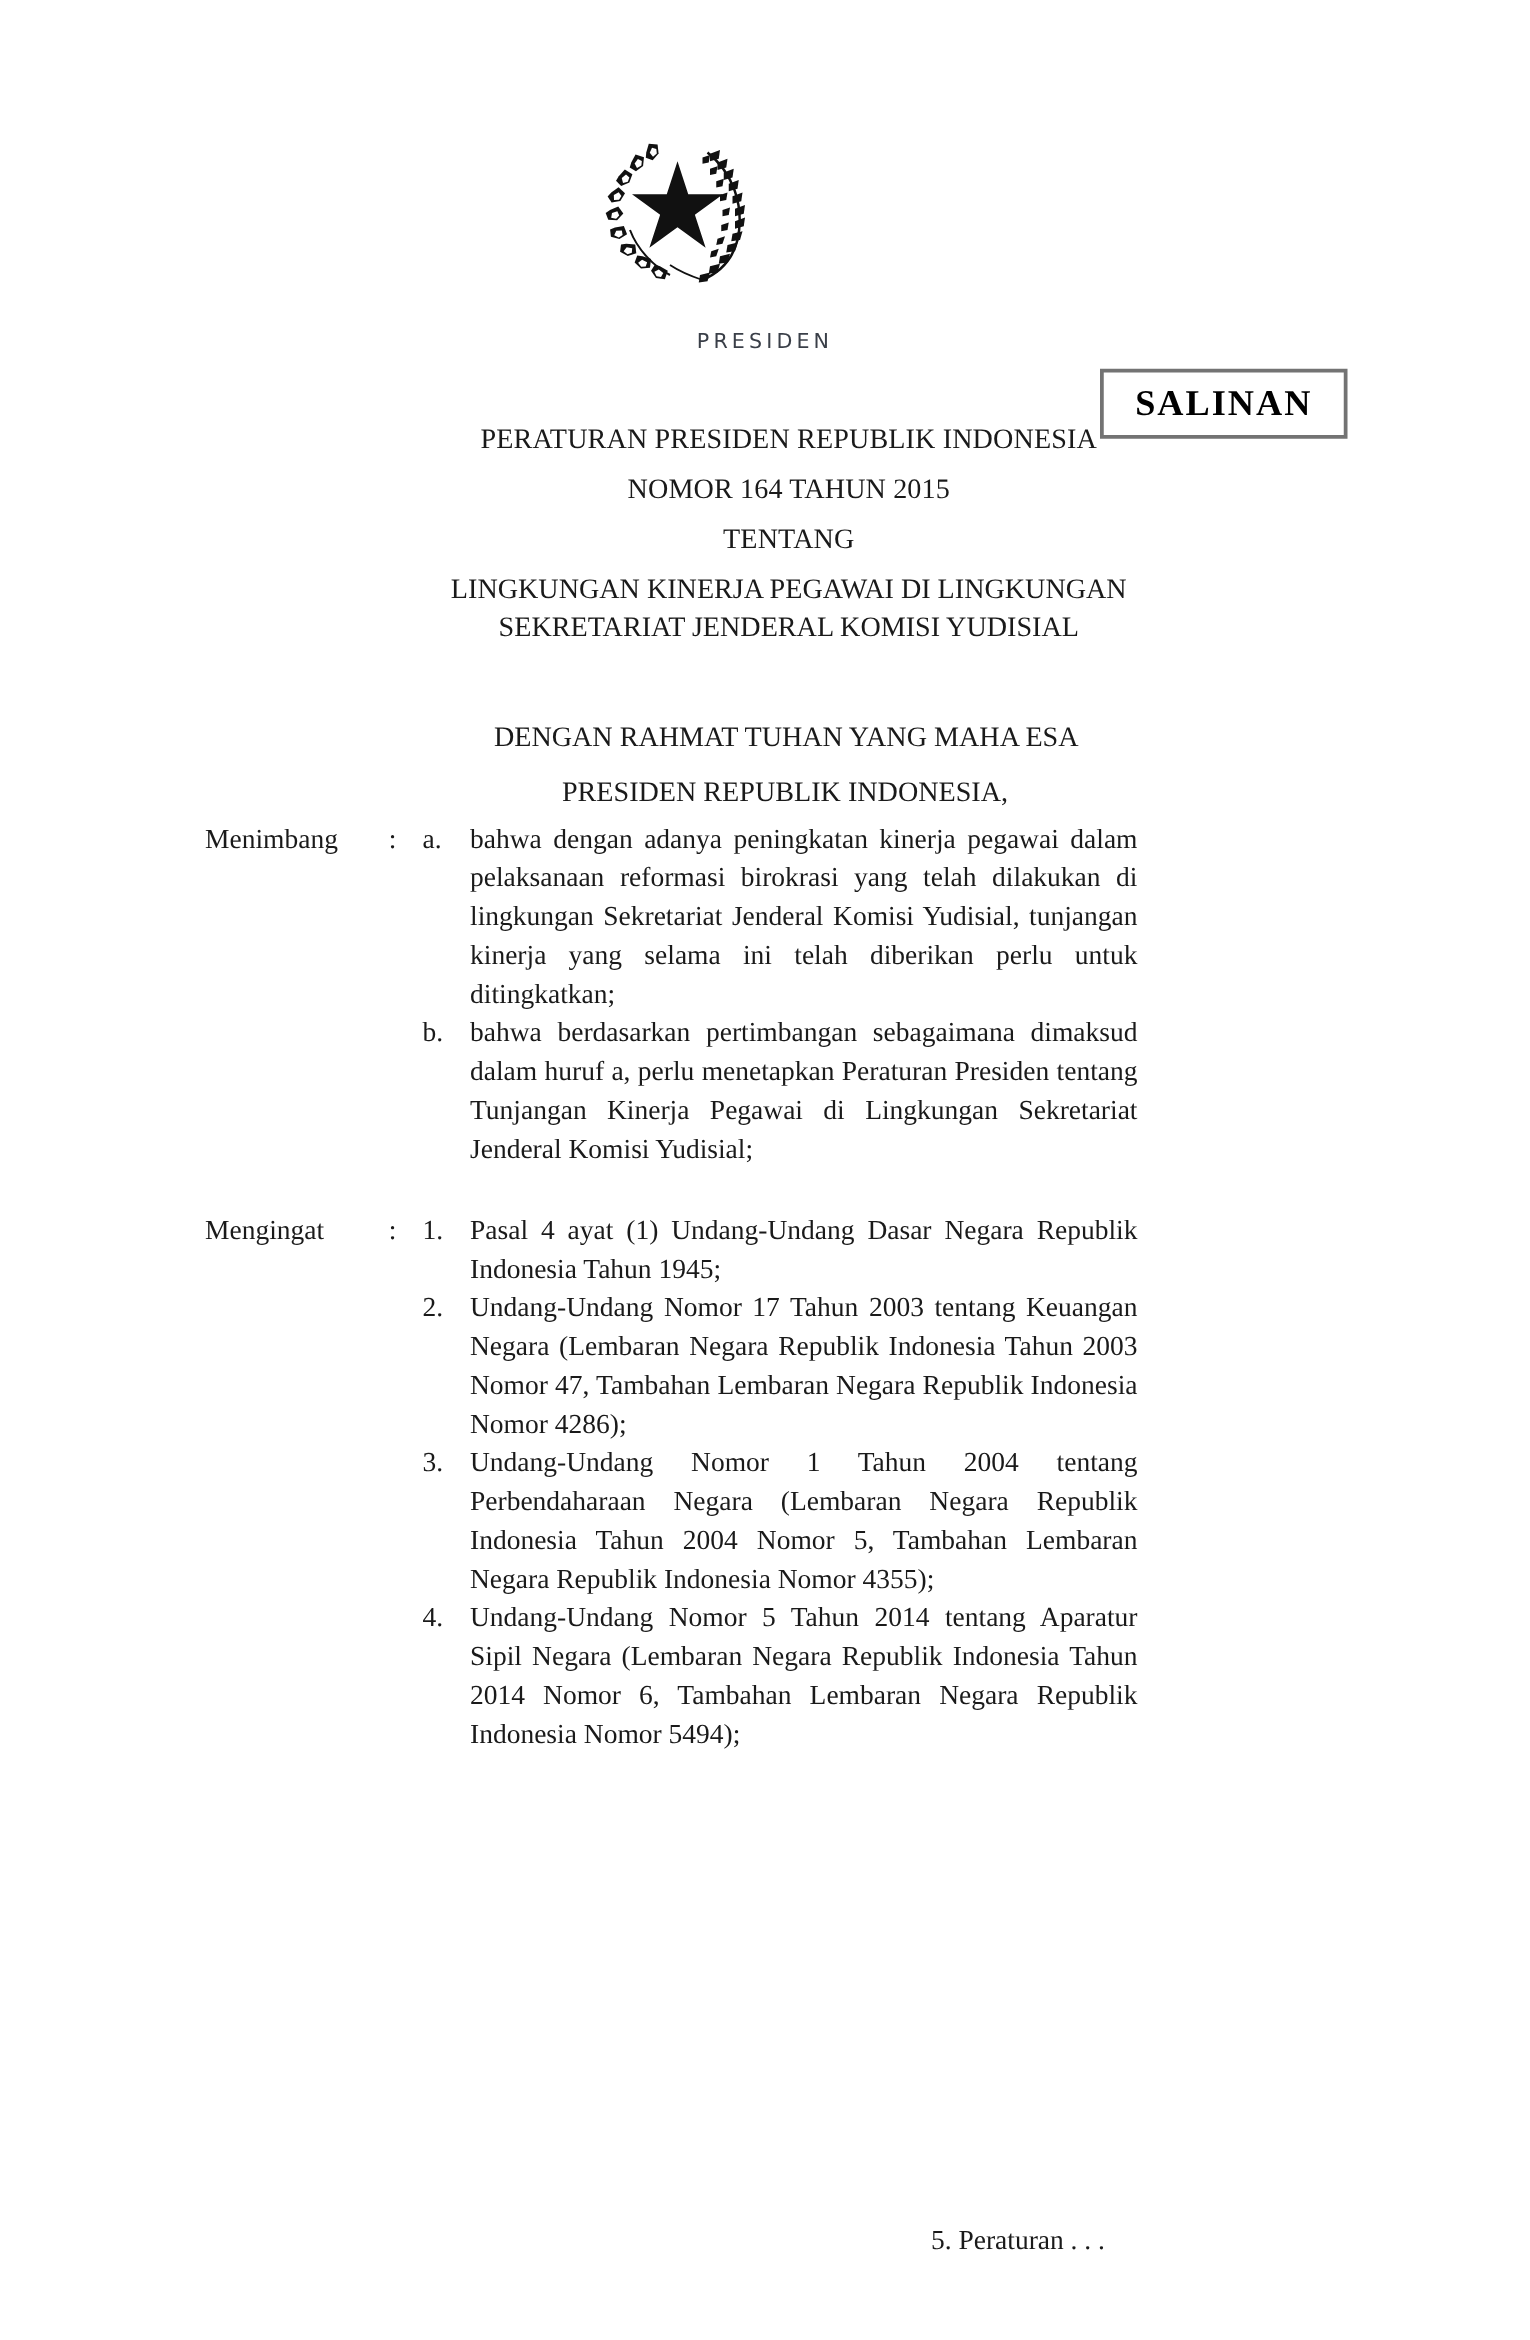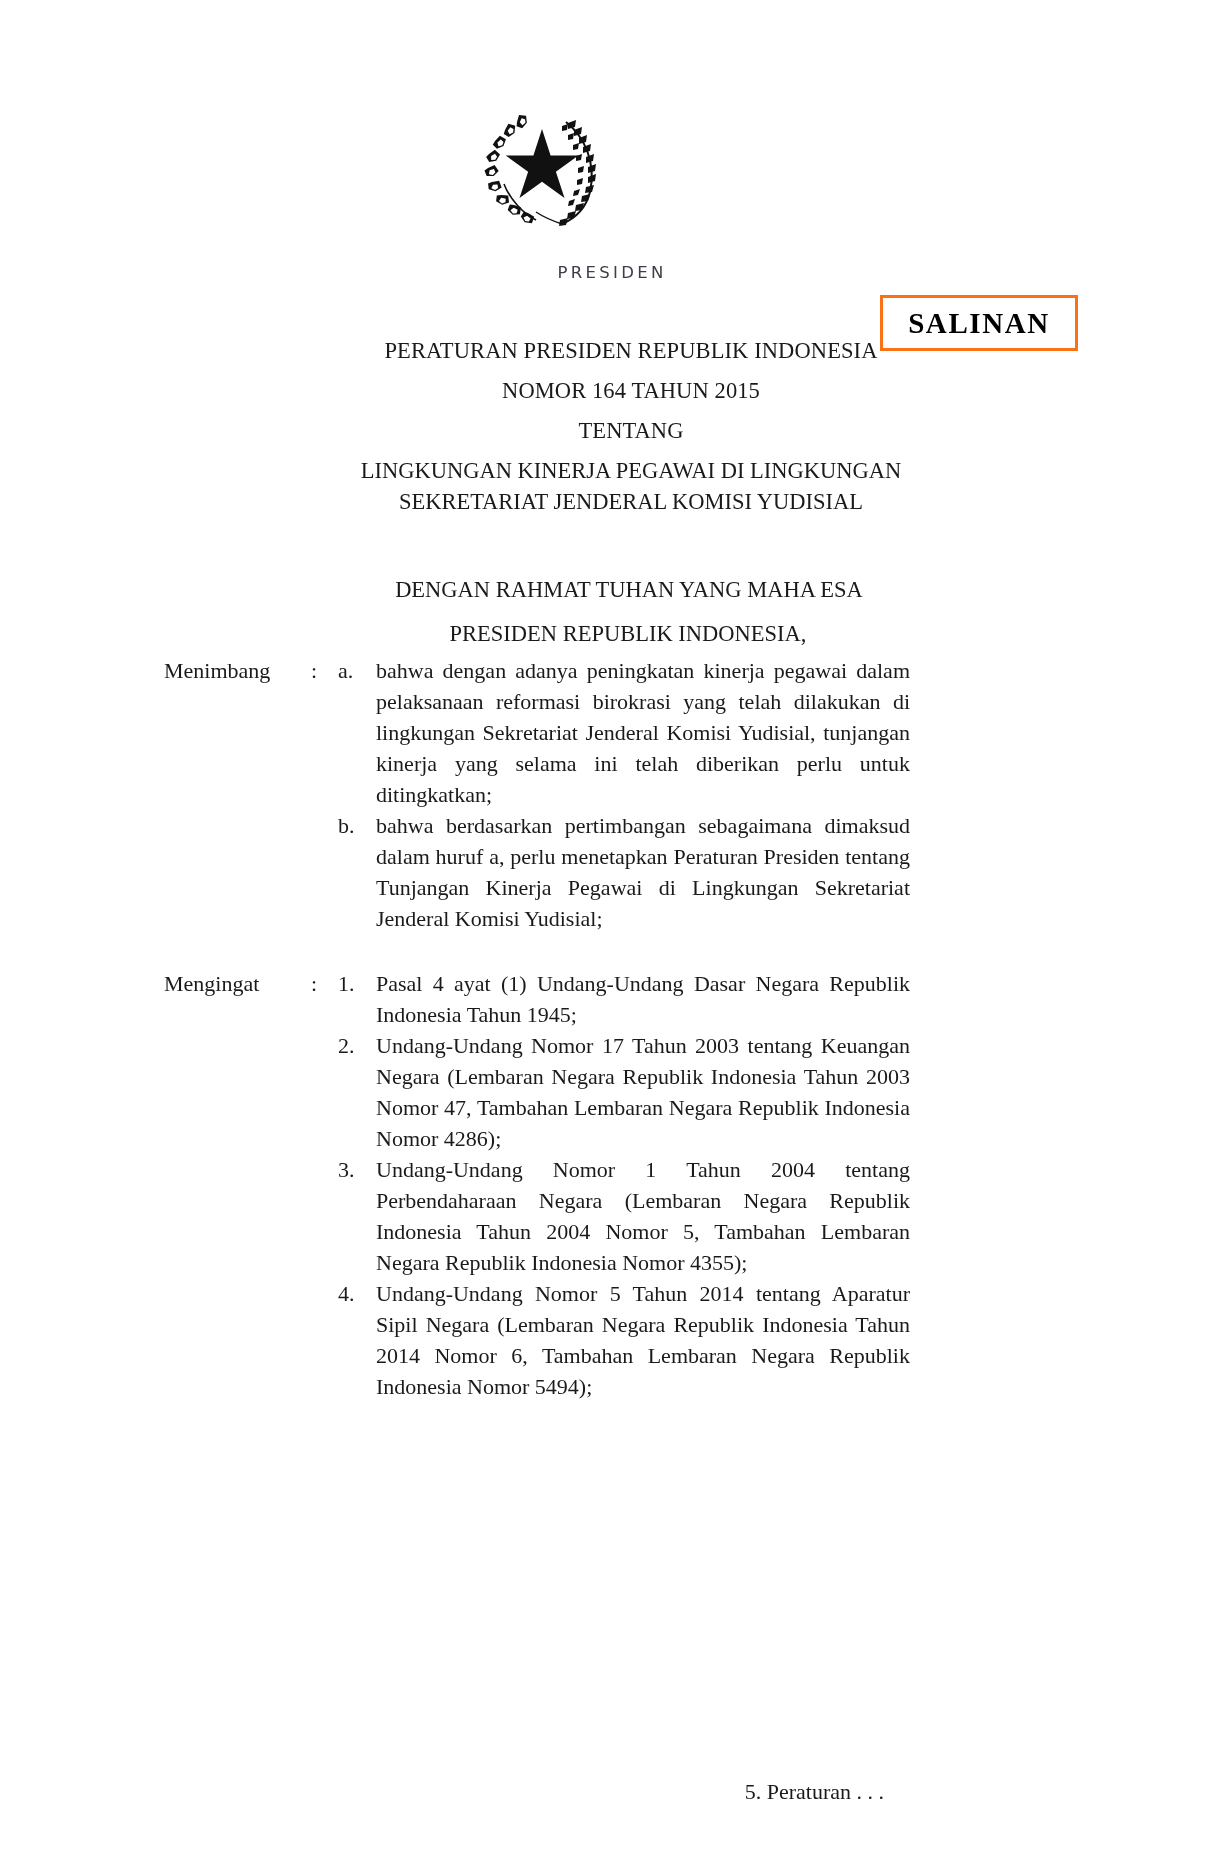--- a/index.html
+++ b/index.html
@@ -43,21 +43,21 @@
     width: 160px;
     height: 150px;
   }
 
   .salinan-box {
     position: absolute;
     left: 880px;
     top: 199px;
     width: 198px;
     height: 56px;
-    border: 3px solid #f97316;
+    border: 3px solid #737373;
     box-sizing: border-box;
     display: flex;
     align-items: center;
     justify-content: center;
     background: #ffffff;
   }
   .salinan-box .label {
     font-family: "Liberation Serif", "DejaVu Serif", serif;
     font-weight: bold;
     font-size: 29px;

